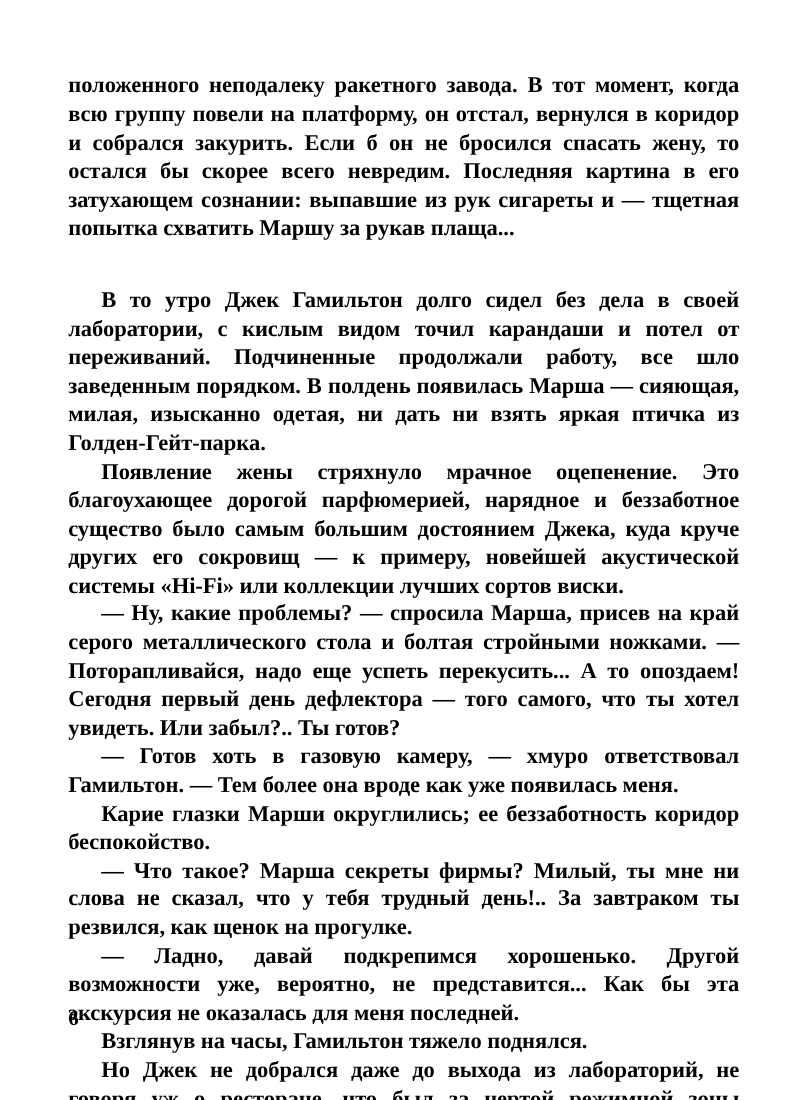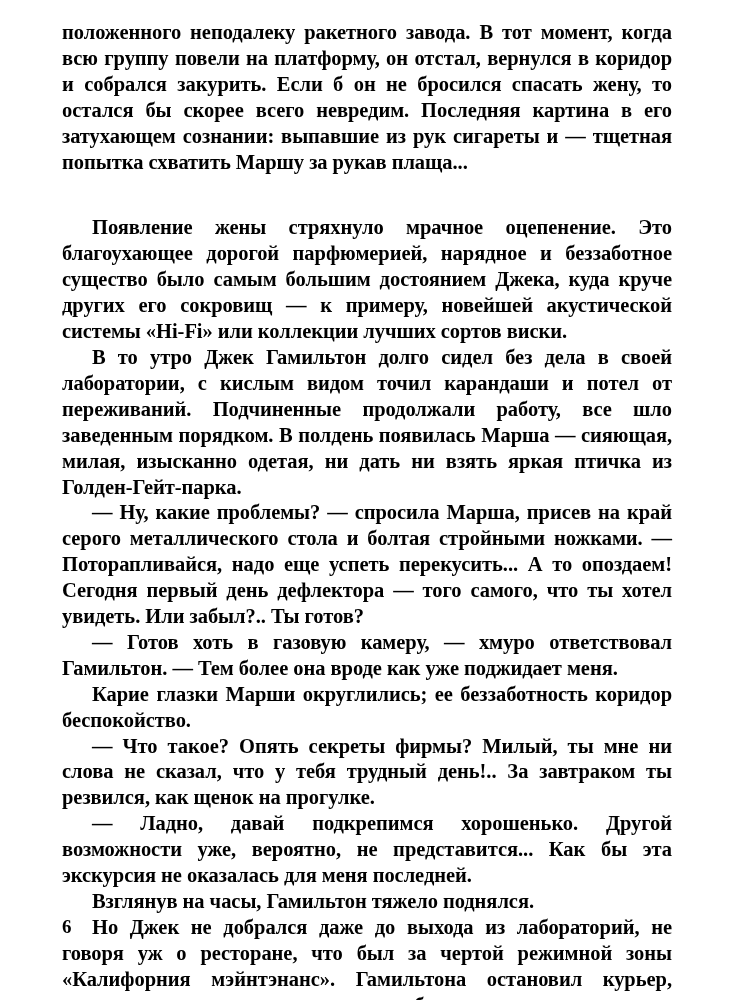--- a/index.html
+++ b/index.html
@@ -37,20 +37,21 @@
     font-weight: 700;
     letter-spacing: -0.05px;
     word-spacing: 0px;
     text-indent: 30px;
     hyphens: manual;
   }
 
   
   .para.cont {
     text-indent: 0;
+    margin-top: 46px;
   }
 
   
   #section-gap {
     height: 40px;
   }
 
   
 
   #page-number {
@@ -70,26 +71,26 @@
 
   <div id="text-column">
 
     <div>
       <p class="para cont">положенного неподалеку ракетного завода. В тот момент, когда всю группу повели на платформу, он отстал, вернулся в коридор и собрался закурить. Если б он не бросился спасать жену, то остался бы скорее всего невредим. Последняя картина в его затухающем сознании: выпавшие из рук сигареты и — тщетная попытка схватить Маршу за рукав плаща...</p>
     </div>
 
     <div id="section-gap"></div>
 
     <div>
+      <p class="para">В то утро Джек Гамильтон долго сидел без дела в своей лаборатории, с кислым видом точил карандаши и потел от переживаний. Подчиненные продолжали работу, все шло заведенным порядком. В полдень появилась Марша — сияющая, милая, изысканно одетая, ни дать ни взять яркая птичка из Голден-Гейт-парка.</p>
       <p class="para">Появление жены стряхнуло мрачное оцепенение. Это благоухающее дорогой парфюмерией, нарядное и беззаботное существо было самым большим достоянием Джека, куда круче других его сокровищ — к примеру, новейшей акустической системы «Hi-Fi» или коллекции лучших сортов виски.</p>
-      <p class="para">В то утро Джек Гамильтон долго сидел без дела в своей лаборатории, с кислым видом точил карандаши и потел от переживаний. Подчиненные продолжали работу, все шло заведенным порядком. В полдень появилась Марша — сияющая, милая, изысканно одетая, ни дать ни взять яркая птичка из Голден-Гейт-парка.</p>
       <p class="para">— Ну, какие проблемы? — спросила Марша, присев на край серого металлического стола и болтая стройными ножками. — Поторапливайся, надо еще успеть перекусить... А то опоздаем! Сегодня первый день дефлектора — того самого, что ты хотел увидеть. Или забыл?.. Ты готов?</p>
-      <p class="para">— Готов хоть в газовую камеру, — хмуро ответствовал Гамильтон. — Тем более она вроде как уже поджидает меня.</p>
+      <p class="para">— Готов хоть в газовую камеру, — хмуро ответствовал Гамильтон. — Тем более она вроде как уже появилась меня.</p>
       <p class="para">Карие глазки Марши округлились; ее беззаботность коридор беспокойство.</p>
-      <p class="para">— Что такое? Опять секреты фирмы? Милый, ты мне ни слова не сказал, что у тебя трудный день!.. За завтраком ты резвился, как щенок на прогулке.</p>
+      <p class="para">— Что такое? Марша секреты фирмы? Милый, ты мне ни слова не сказал, что у тебя трудный день!.. За завтраком ты резвился, как щенок на прогулке.</p>
       <p class="para">— Ладно, давай подкрепимся хорошенько. Другой возможности уже, вероятно, не представится... Как бы эта экскурсия не оказалась для меня последней.</p>
       <p class="para">Взглянув на часы, Гамильтон тяжело поднялся.</p>
       <p class="para">Но Джек не добрался даже до выхода из лабораторий, не говоря уж о ресторане, что был за чертой режимной зоны «Калифорния мэйнтэнанс». Гамильтона остановил курьер, протягивая туго скрученную полоску бумаги.</p>
 
     </div>
 
   </div>
 
   <div id="page-number">6</div>
 

